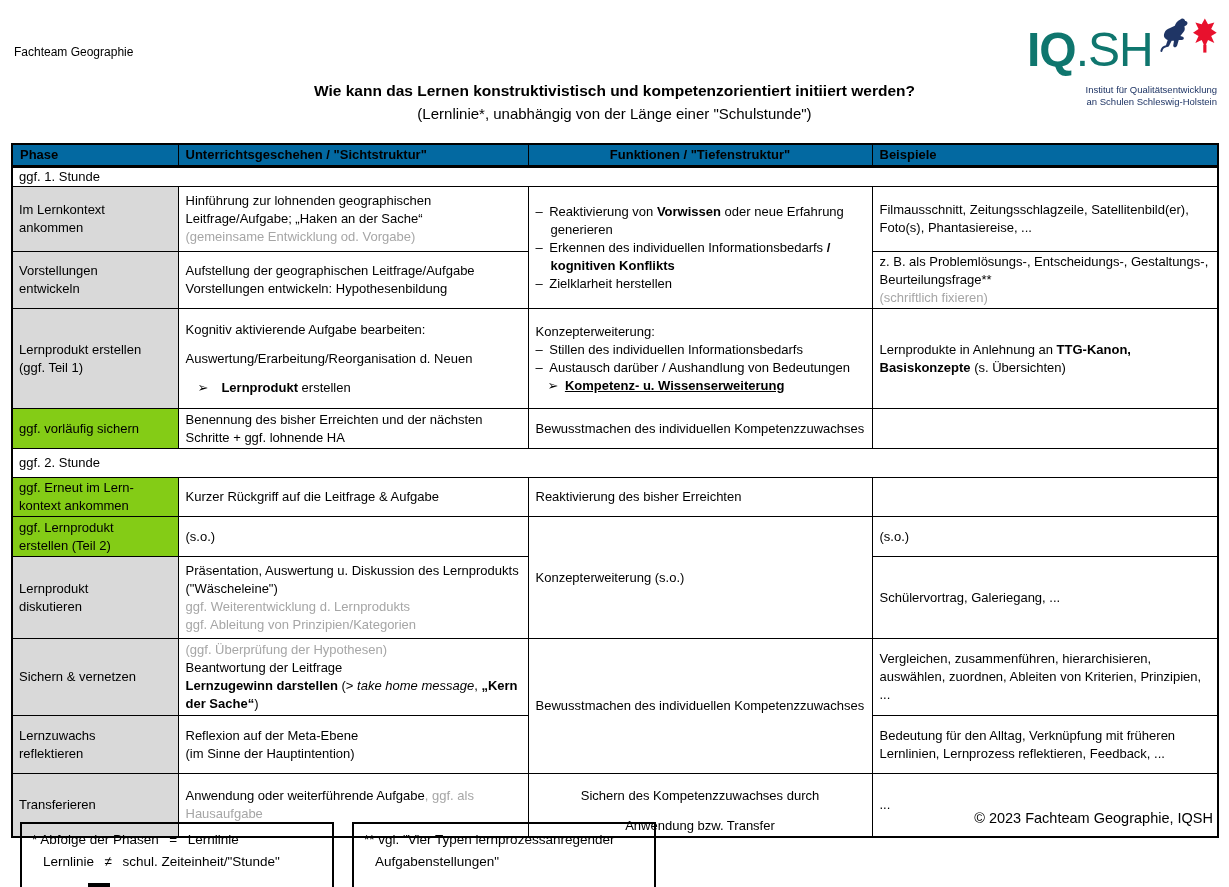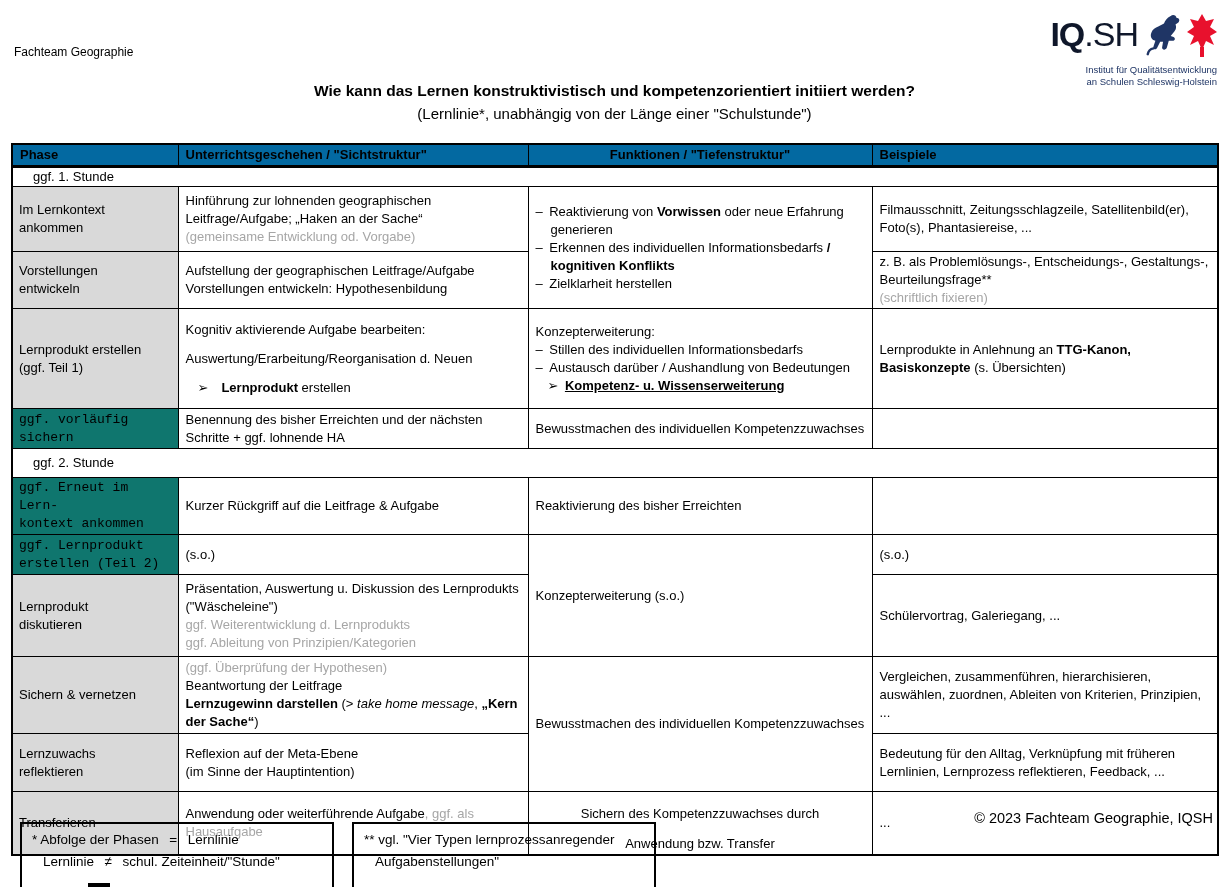--- a/index.html
+++ b/index.html
@@ -8,36 +8,36 @@
     font-family:"Liberation Sans","DejaVu Sans",sans-serif;color:#000;
     overflow:hidden;
   }
   
   .team{position:absolute;left:14px;top:45px;font-size:12px;}
   .title{position:absolute;left:0;top:82px;width:100%;text-align:center;
          font-size:15.5px;font-weight:700;}
   .subtitle{position:absolute;left:0;top:105px;width:100%;text-align:center;font-size:15px;}
   .logo{position:absolute;right:12px;top:14px;width:190px;}
   .logo-row{display:flex;align-items:flex-start;justify-content:flex-end;}
-  .wordmark{font-size:34px;line-height:40px;letter-spacing:-1px;color:#0f172a;margin-top:0;}
+  .wordmark{font-size:48px;line-height:40px;letter-spacing:-1px;color:#0f766e;margin-top:16px;}
   .wordmark .wm-b{font-weight:800;}
   .wordmark .wm-r{font-weight:400;}
-  .logo-sub{color:#1f3565;font-size:9.5px;line-height:12px;text-align:right;margin-top:6px;}
+  .logo-sub{color:#1f3565;font-size:9.5px;line-height:12px;text-align:right;margin-top:14px;}
   .lion-svg{margin-left:6px;}
   .nettle-svg{margin-left:3px;}
   
   .table-wrap{position:absolute;left:11px;top:143px;}
   table{border-collapse:collapse;table-layout:fixed;width:1206px;border:2px solid #000;}
   td,th{border:1px solid #000;padding:1px 7px;vertical-align:middle;
         font-size:13px;line-height:18px;overflow:hidden;}
   th{background:#0369a1;text-align:left;font-weight:700;border-bottom:3px solid #000;}
   th.center{text-align:center;}
   td.phase{background:#d9d9d9;padding-left:6px;}
-  td.phase.light{background:#0f766e;font-family:Liberation Mono, monospace;}
-  tr.section td{background:#fff;padding:0 20px;}
+  td.phase.light{background:#84cc16;}
+  tr.section td{background:#fff;padding:0 6px;}
   td.center{text-align:center;}
   
   .ln{min-height:0;}
   .ln.gap{height:11px;}
   .ln.dash{padding-left:15px;text-indent:-15px;}
   .ln.arrow{padding-left:36px;text-indent:-24px;}
   .ln.c{text-align:center;margin-top:12px;}
   .ln.ind{padding-left:11px;}
   .fb{font-weight:700;}
   .fg{color:#a6a6a6;}

